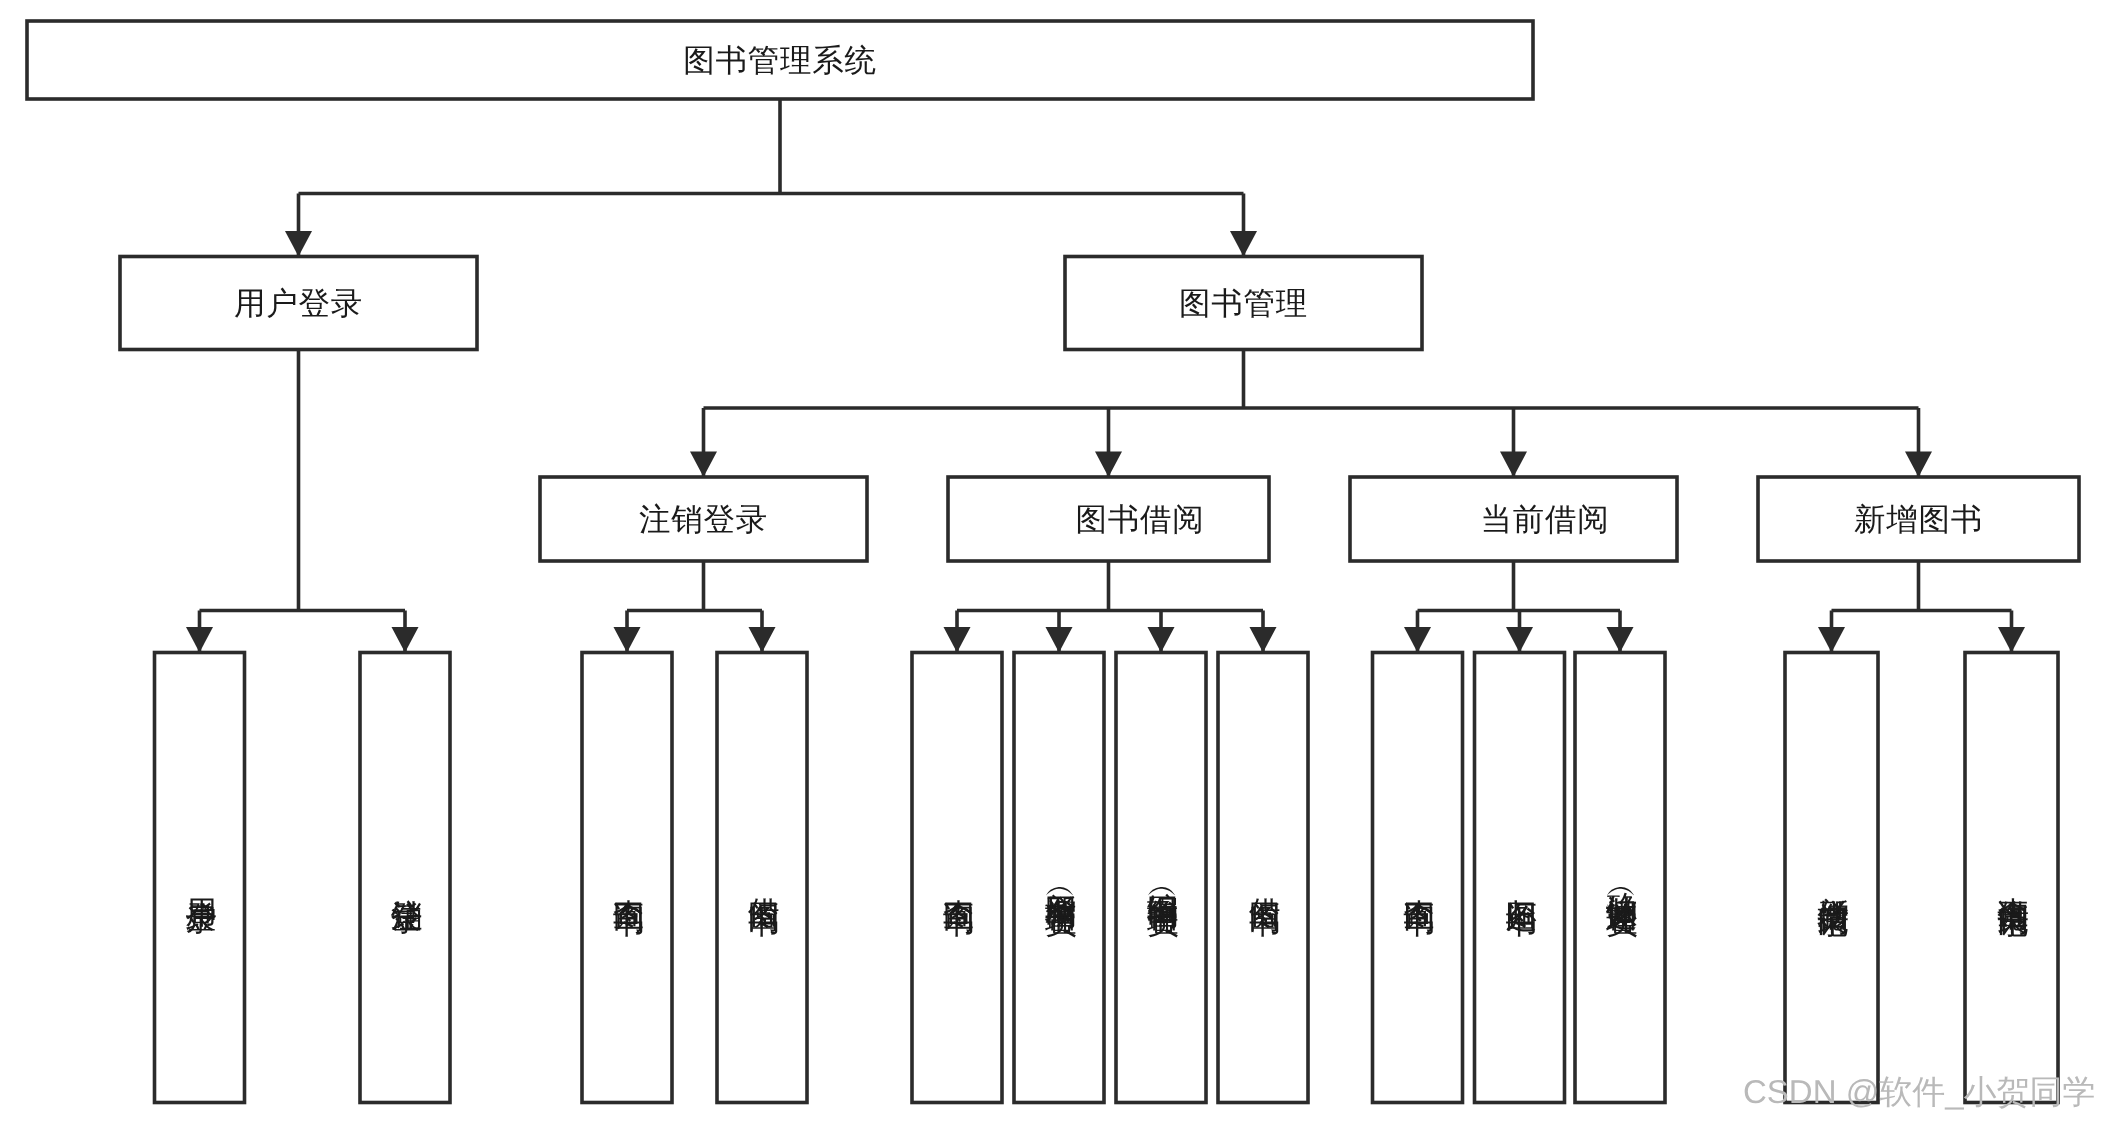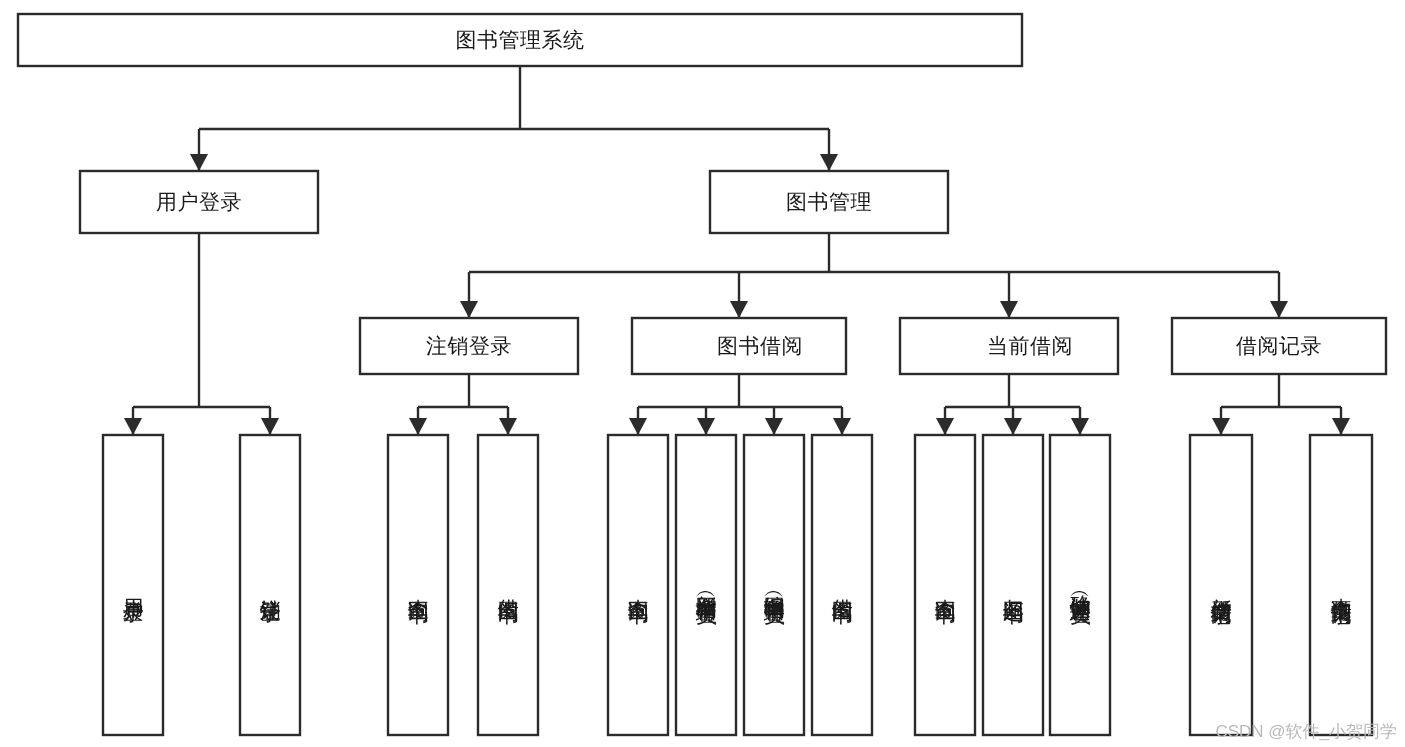--- a/index.html
+++ b/index.html
@@ -72,21 +72,21 @@
     font-size: 21px;
     color: #1a1a1a;
     white-space: nowrap;
     letter-spacing: 0.5px;
   }
   #watermark {
     position: absolute;
     right: 8px;
     bottom: 4px;
     font-family: "Liberation Sans", "DejaVu Sans", sans-serif;
-    font-size: 17px;
+    font-size: 22px;
     color: #b9b9b9;
     white-space: nowrap;
     user-select: none;
   }
 </style>
 </head>
 <body>
 
 <div id="diagram-root">
 
@@ -182,21 +182,21 @@
       <div class="box-label-wrap" style="left: 360px; top: 318px; width: 218px; height: 56px;">
         <span class="box-label-text">注销登录</span>
       </div>
       <div class="box-label-wrap" style="left: 632px; top: 318px; width: 256px; height: 56px;">
         <span class="box-label-text">图书借阅</span>
       </div>
       <div class="box-label-wrap" style="left: 900px; top: 318px; width: 218px; height: 56px; margin-left: 21px;">
         <span class="box-label-text">当前借阅</span>
       </div>
       <div class="box-label-wrap" style="left: 1172px; top: 318px; width: 214px; height: 56px;">
-        <span class="box-label-text">借阅记录</span>
+        <span class="box-label-text">新增图书</span>
       </div>
       <div class="leaf-label-wrap" style="left: 103px; top: 435px; width: 60px; height: 300px;">
         <span class="leaf-label-text">用户登录</span>
       </div>
       <div class="leaf-label-wrap" style="left: 240px; top: 435px; width: 60px; height: 300px;">
         <span class="leaf-label-text">注销登录</span>
       </div>
       <div class="leaf-label-wrap" style="left: 388px; top: 435px; width: 60px; height: 300px;">
         <span class="leaf-label-text">查询图书</span>
       </div>

